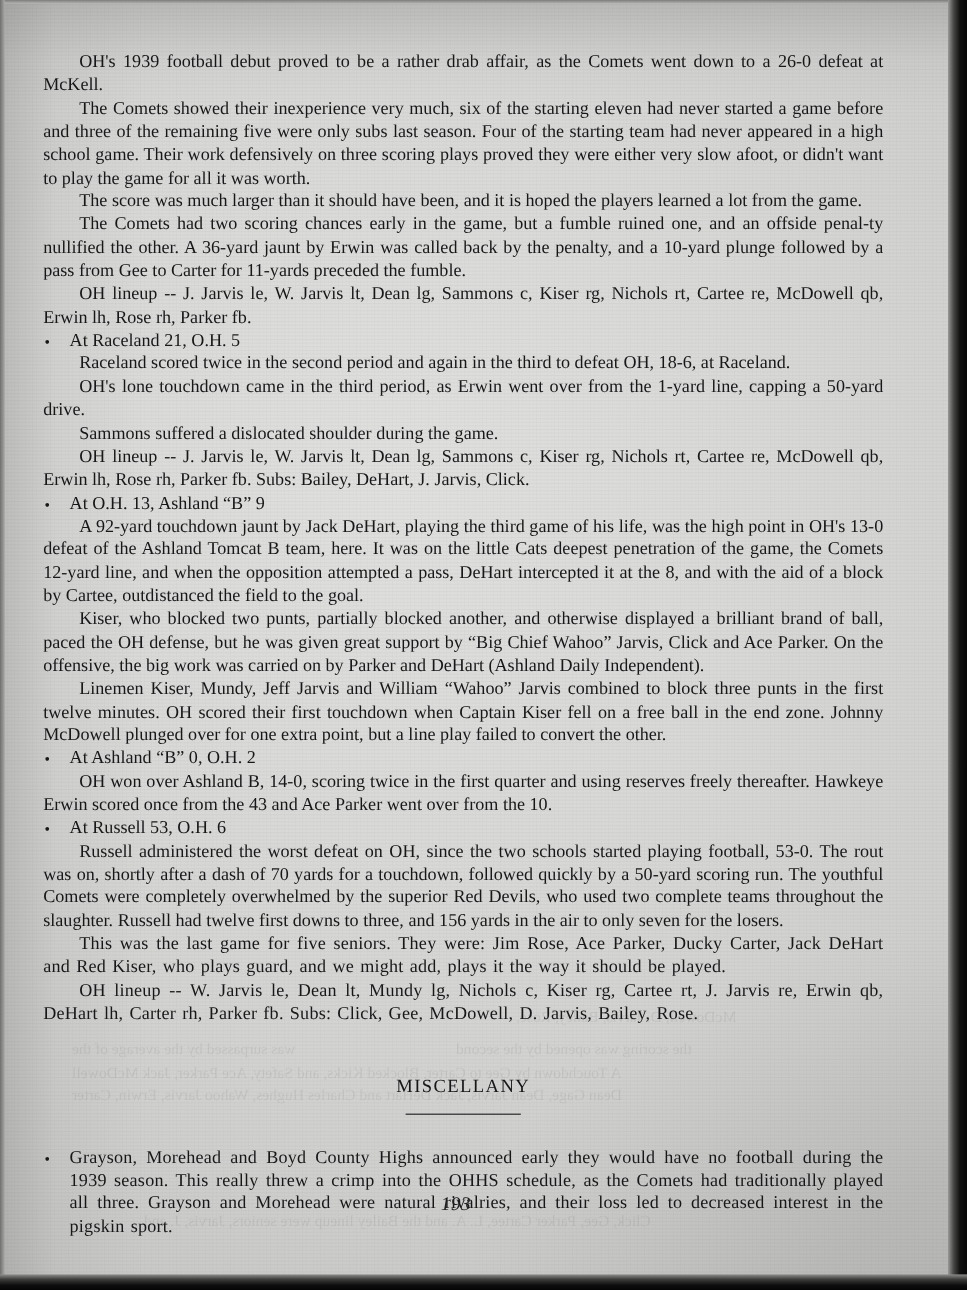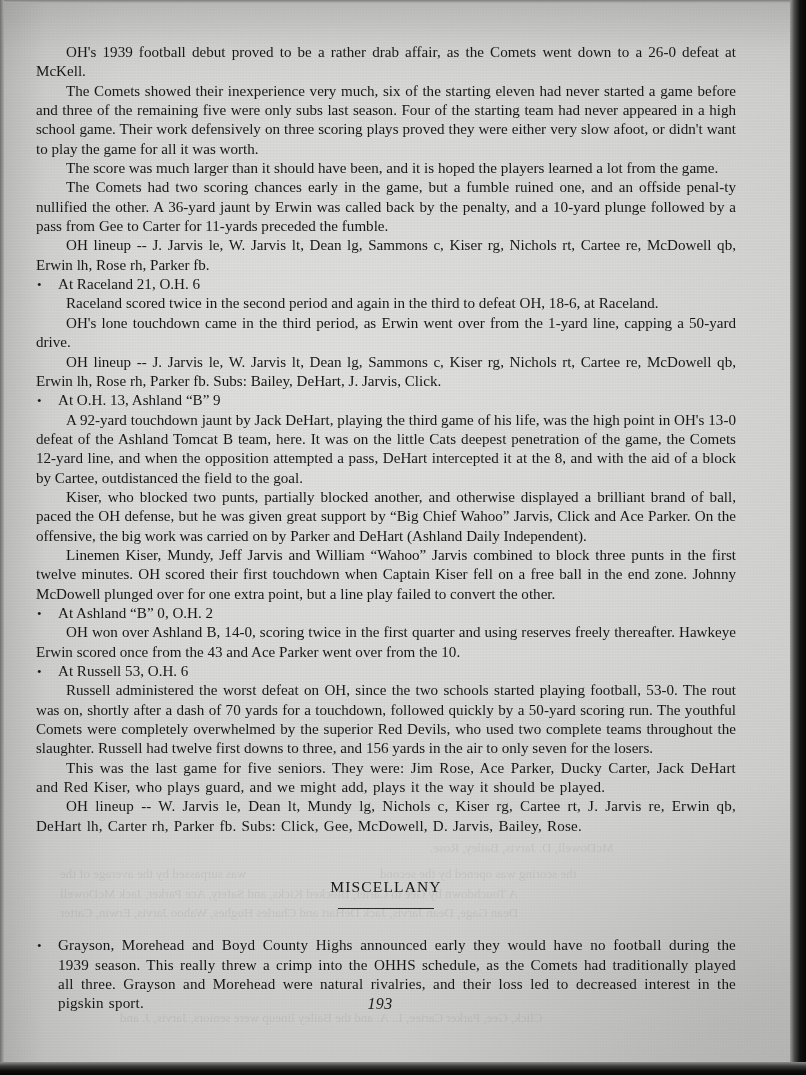--- a/index.html
+++ b/index.html
@@ -189,25 +189,26 @@
 
   <div class="textblock">
 
     <p class="para">OH's 1939 football debut proved to be a rather drab affair, as the Comets went down to a 26-0 defeat at McKell.</p>
     <p class="para">The Comets showed their inexperience very much, six of the starting eleven had never started a game before and three of the remaining five were only subs last season.   Four of the starting team had never appeared in a high school game.   Their work defensively on three scoring plays proved they were either very slow afoot, or didn't want to play the game for all it was worth.</p>
     <p class="para">The score was much larger than it should have been, and it is hoped the players learned a lot from the game.</p>
     <p class="para">The Comets had two scoring chances early in the game, but a fumble ruined one, and an offside penal-ty nullified the other.   A 36-yard jaunt by Erwin was called back by the penalty, and a 10-yard plunge followed by a pass from Gee to Carter for 11-yards preceded the fumble.</p>
     <p class="para">OH lineup -- J. Jarvis le, W. Jarvis lt, Dean lg, Sammons c, Kiser rg, Nichols rt, Cartee re, McDowell qb, Erwin lh, Rose rh, Parker fb.</p>
 
     <p class="bullet-line">
-      <span class="bullet">•</span><span>At Raceland 21, O.H. 6</span>
+      <span class="bullet">•</span><span>At Raceland 21, O.H. 5</span>
     </p>
 
     <p class="para">Raceland scored twice in the second period and again in the third to defeat OH, 18-6, at Raceland.</p>
     <p class="para">OH's lone touchdown came in the third period, as Erwin went over from the 1-yard line, capping a 50-yard drive.</p>
+    <p class="para">Sammons suffered a dislocated shoulder during the game.</p>
     <p class="para">OH lineup -- J. Jarvis le, W. Jarvis lt, Dean lg, Sammons c, Kiser rg, Nichols rt, Cartee re, McDowell qb, Erwin lh, Rose rh, Parker fb.   Subs: Bailey, DeHart, J. Jarvis, Click.</p>
 
     <p class="bullet-line">
       <span class="bullet">•</span><span>At O.H. 13, Ashland “B” 9</span>
     </p>
 
     <p class="para">A 92-yard touchdown jaunt by Jack DeHart, playing the third  game of his life, was the high point in OH's 13-0 defeat of the Ashland Tomcat B team, here.   It was on the little Cats deepest penetration of the game, the Comets 12-yard line, and when the opposition attempted a pass, DeHart intercepted it at the 8, and with the aid of a block by Cartee, outdistanced the field to the goal.</p>
     <p class="para">Kiser, who blocked two punts, partially blocked another, and otherwise displayed a brilliant brand of ball, paced the OH defense, but he was given great support by “Big Chief Wahoo” Jarvis, Click and Ace Parker.   On the offensive, the big work was carried on by Parker and DeHart (Ashland Daily Independent).</p>
     <p class="para">Linemen Kiser, Mundy, Jeff Jarvis and William “Wahoo” Jarvis combined to block three punts in the first twelve minutes.   OH scored their first touchdown when Captain Kiser fell on a free ball in the end zone. Johnny McDowell plunged over for one extra point, but a line play failed to convert the other.</p>
 

